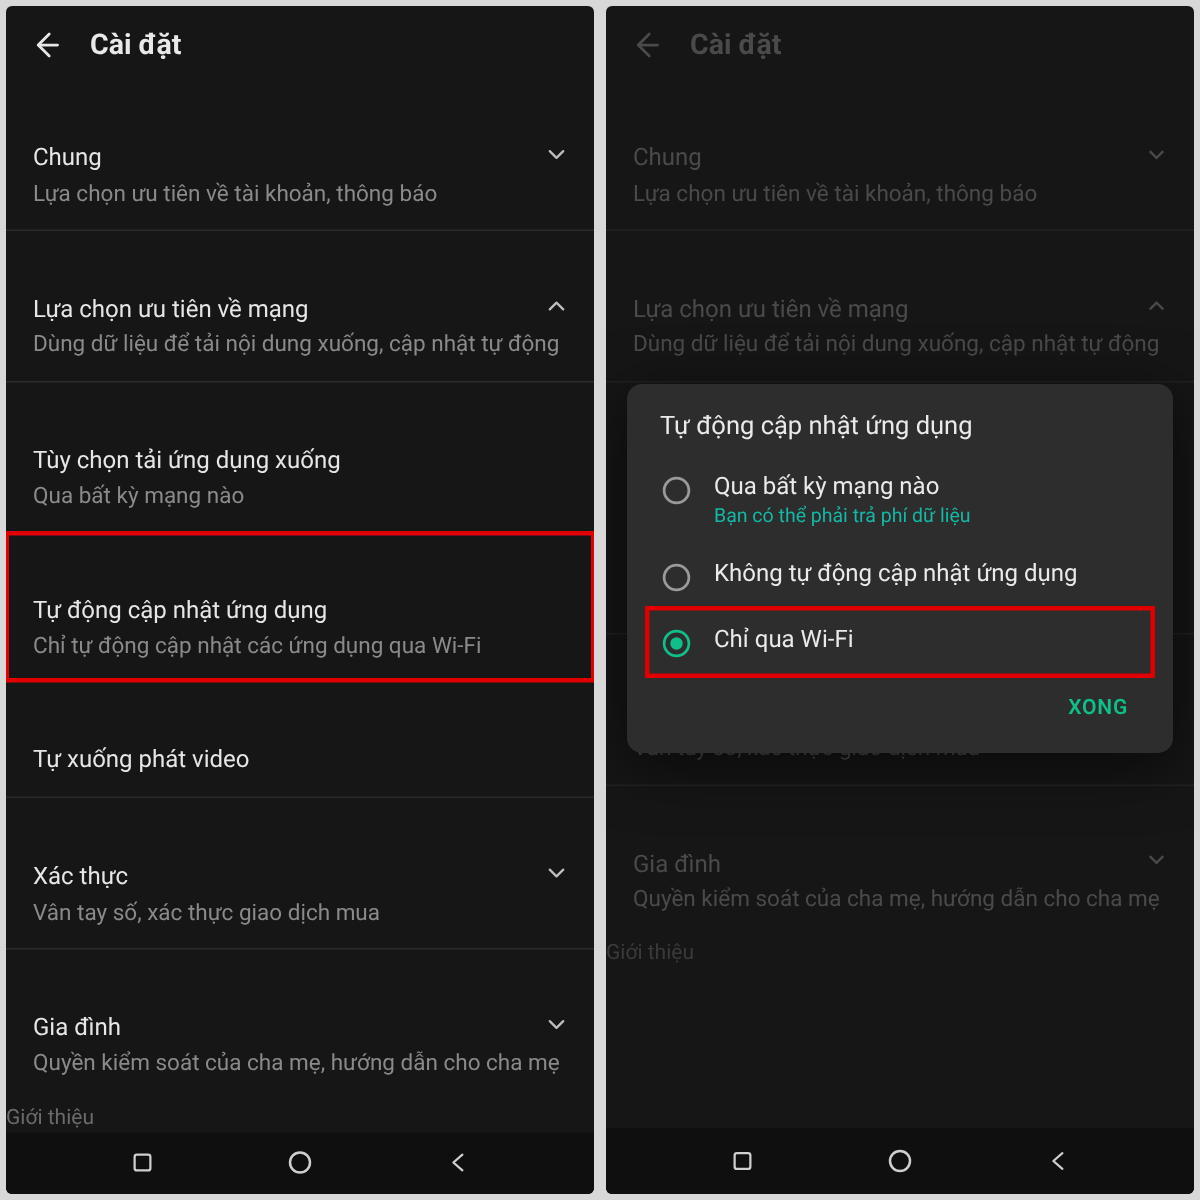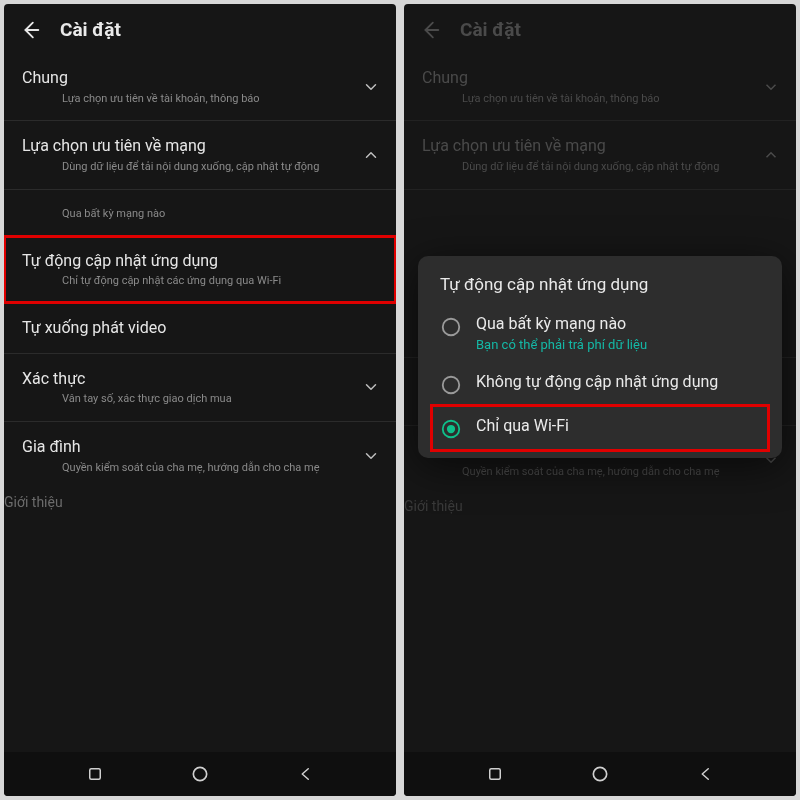--- a/index.html
+++ b/index.html
@@ -28,22 +28,22 @@
     gap:18px;
     padding: 14px 16px 12px 16px;
   }
   .appbar .title { font-size:19px; font-weight:700; color:#e9e9e9;}
   .section {
     padding: 14px 18px 14px 18px;
     border-bottom: 1px solid #2b2b2b;
     position:relative;
   }
   .section.noborder { border-bottom:none; }
-  .section .st { font-size:16px; color:#e6e6e6; line-height:1.35;}
-  .section .sd { font-size:11px; color:#8a8a8a; margin-top:3px; line-height:1.35;margin-left:40px;}
+  .section .st { font-size:16px; color:#e6e6e6; line-height:1.35;margin-top:27px;}
+  .section .sd { font-size:15px; color:#8a8a8a; margin-top:3px; line-height:1.35;}
   .chev {
     position:absolute;
     right:14px;
     top: 50%;
     transform: translateY(-50%);
     width:22px; height:22px;
     display:flex; align-items:center; justify-content:center;
   }
   .hl {
     outline:3px solid #e00000;
@@ -146,20 +146,21 @@
     <div class="st">Lựa chọn ưu tiên về mạng</div>
     <div class="sd">Dùng dữ liệu để tải nội dung xuống, cập nhật tự động</div>
     <span class="chev">
       <svg width="18" height="18" viewBox="0 0 24 24">
           <polyline points="6,15 12,9 18,15" fill="none" stroke="#bdbdbd" stroke-width="2" stroke-linecap="round" stroke-linejoin="round"></polyline>
         </svg>
     </span>
   </div>
 
   <div class="section noborder">
+    <div class="st">Tùy chọn tải ứng dụng xuống</div>
     <div class="sd">Qua bất kỳ mạng nào</div>
   </div>
 
   <div class="section noborder hl">
     <div class="st">Tự động cập nhật ứng dụng</div>
     <div class="sd">Chỉ tự động cập nhật các ứng dụng qua Wi-Fi</div>
   </div>
 
   <div class="section">
     <div class="st">Tự xuống phát video</div>
@@ -312,14 +313,17 @@
         <svg width="22" height="22" viewBox="0 0 24 24">
             <circle cx="12" cy="12" r="9" fill="none" stroke="#0fbf8a" stroke-width="2"></circle>
             <circle cx="12" cy="12" r="4.5" fill="#0fbf8a"></circle>
           </svg>
       </span>
       <div class="otxt">
         <div class="olabel">Chỉ qua Wi-Fi</div>
       </div>
     </div>
 
+    <div class="actions">
+      <span class="btn">XONG</span>
+    </div>
   </div>
 </div>
 
 </body></html>

